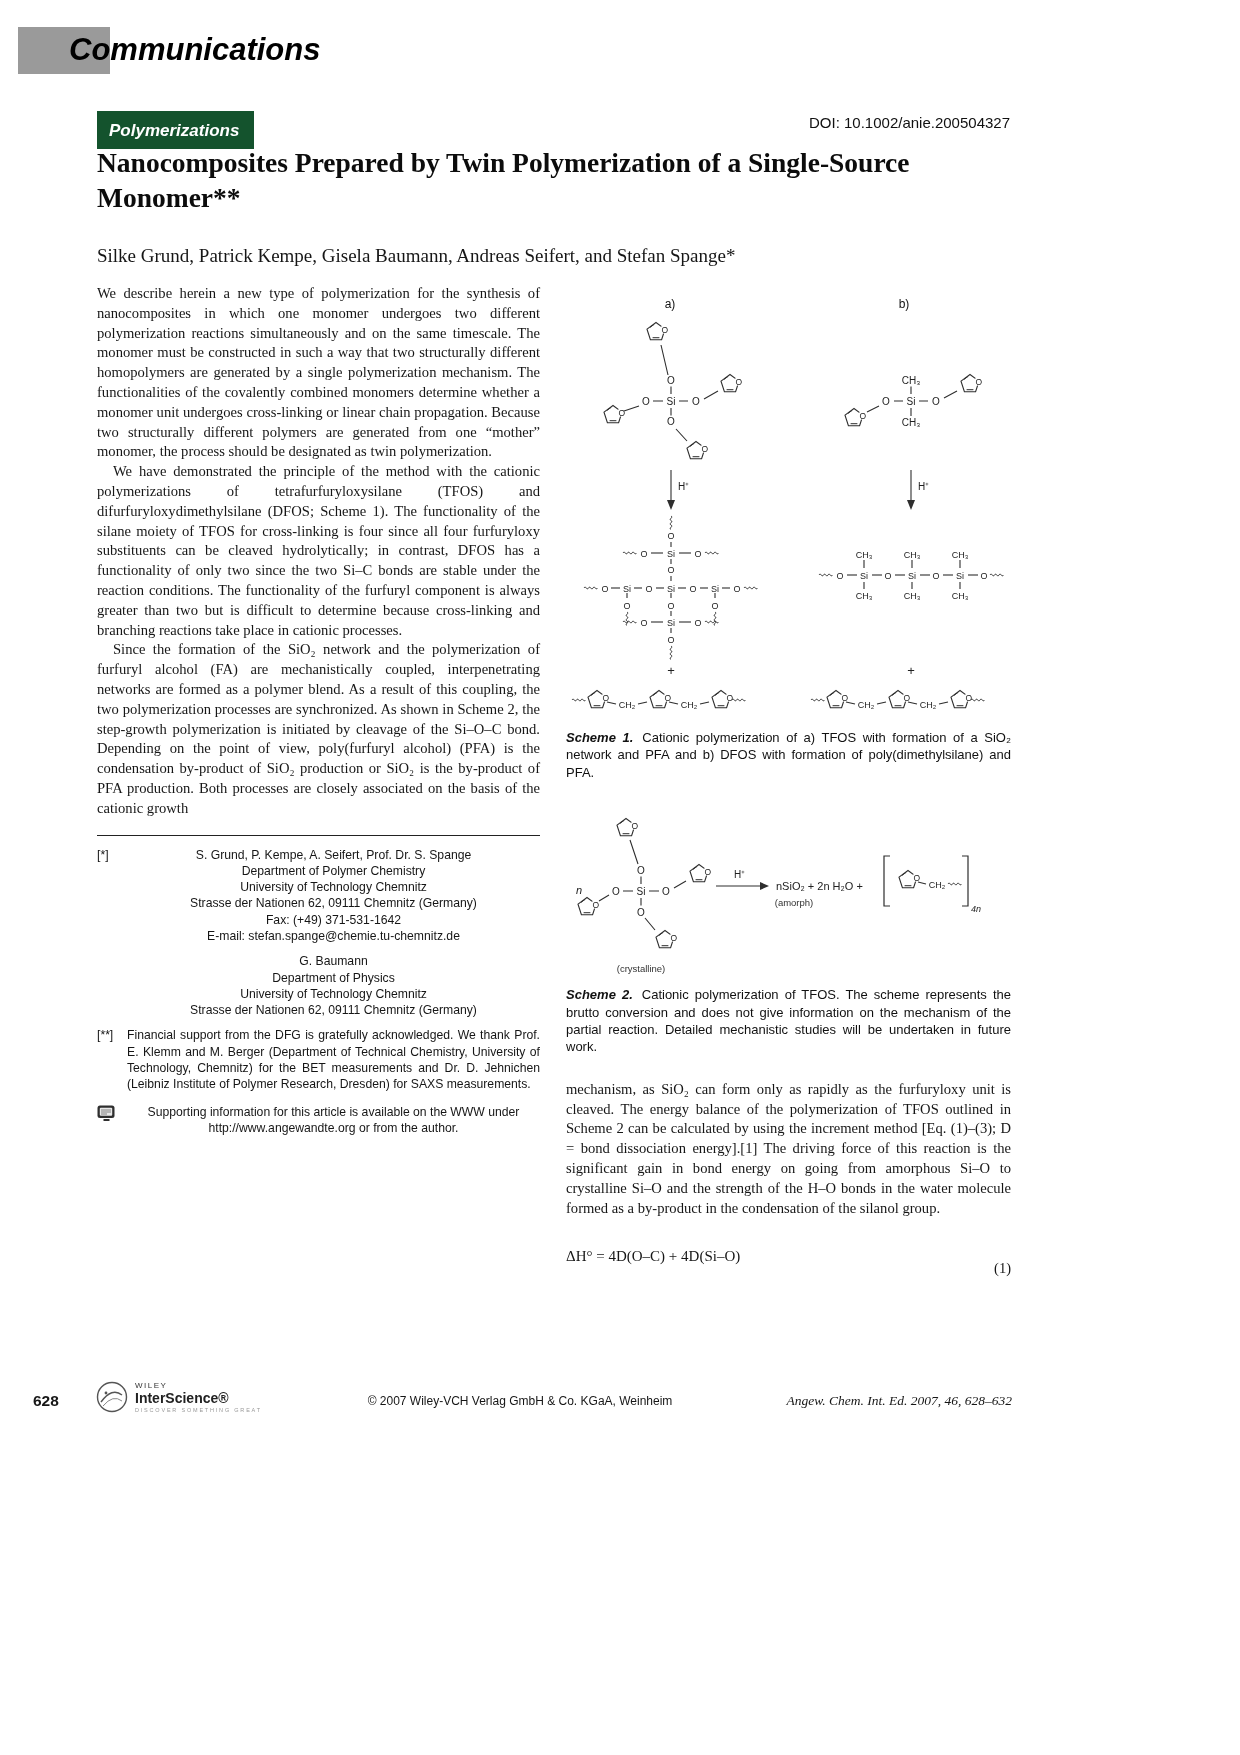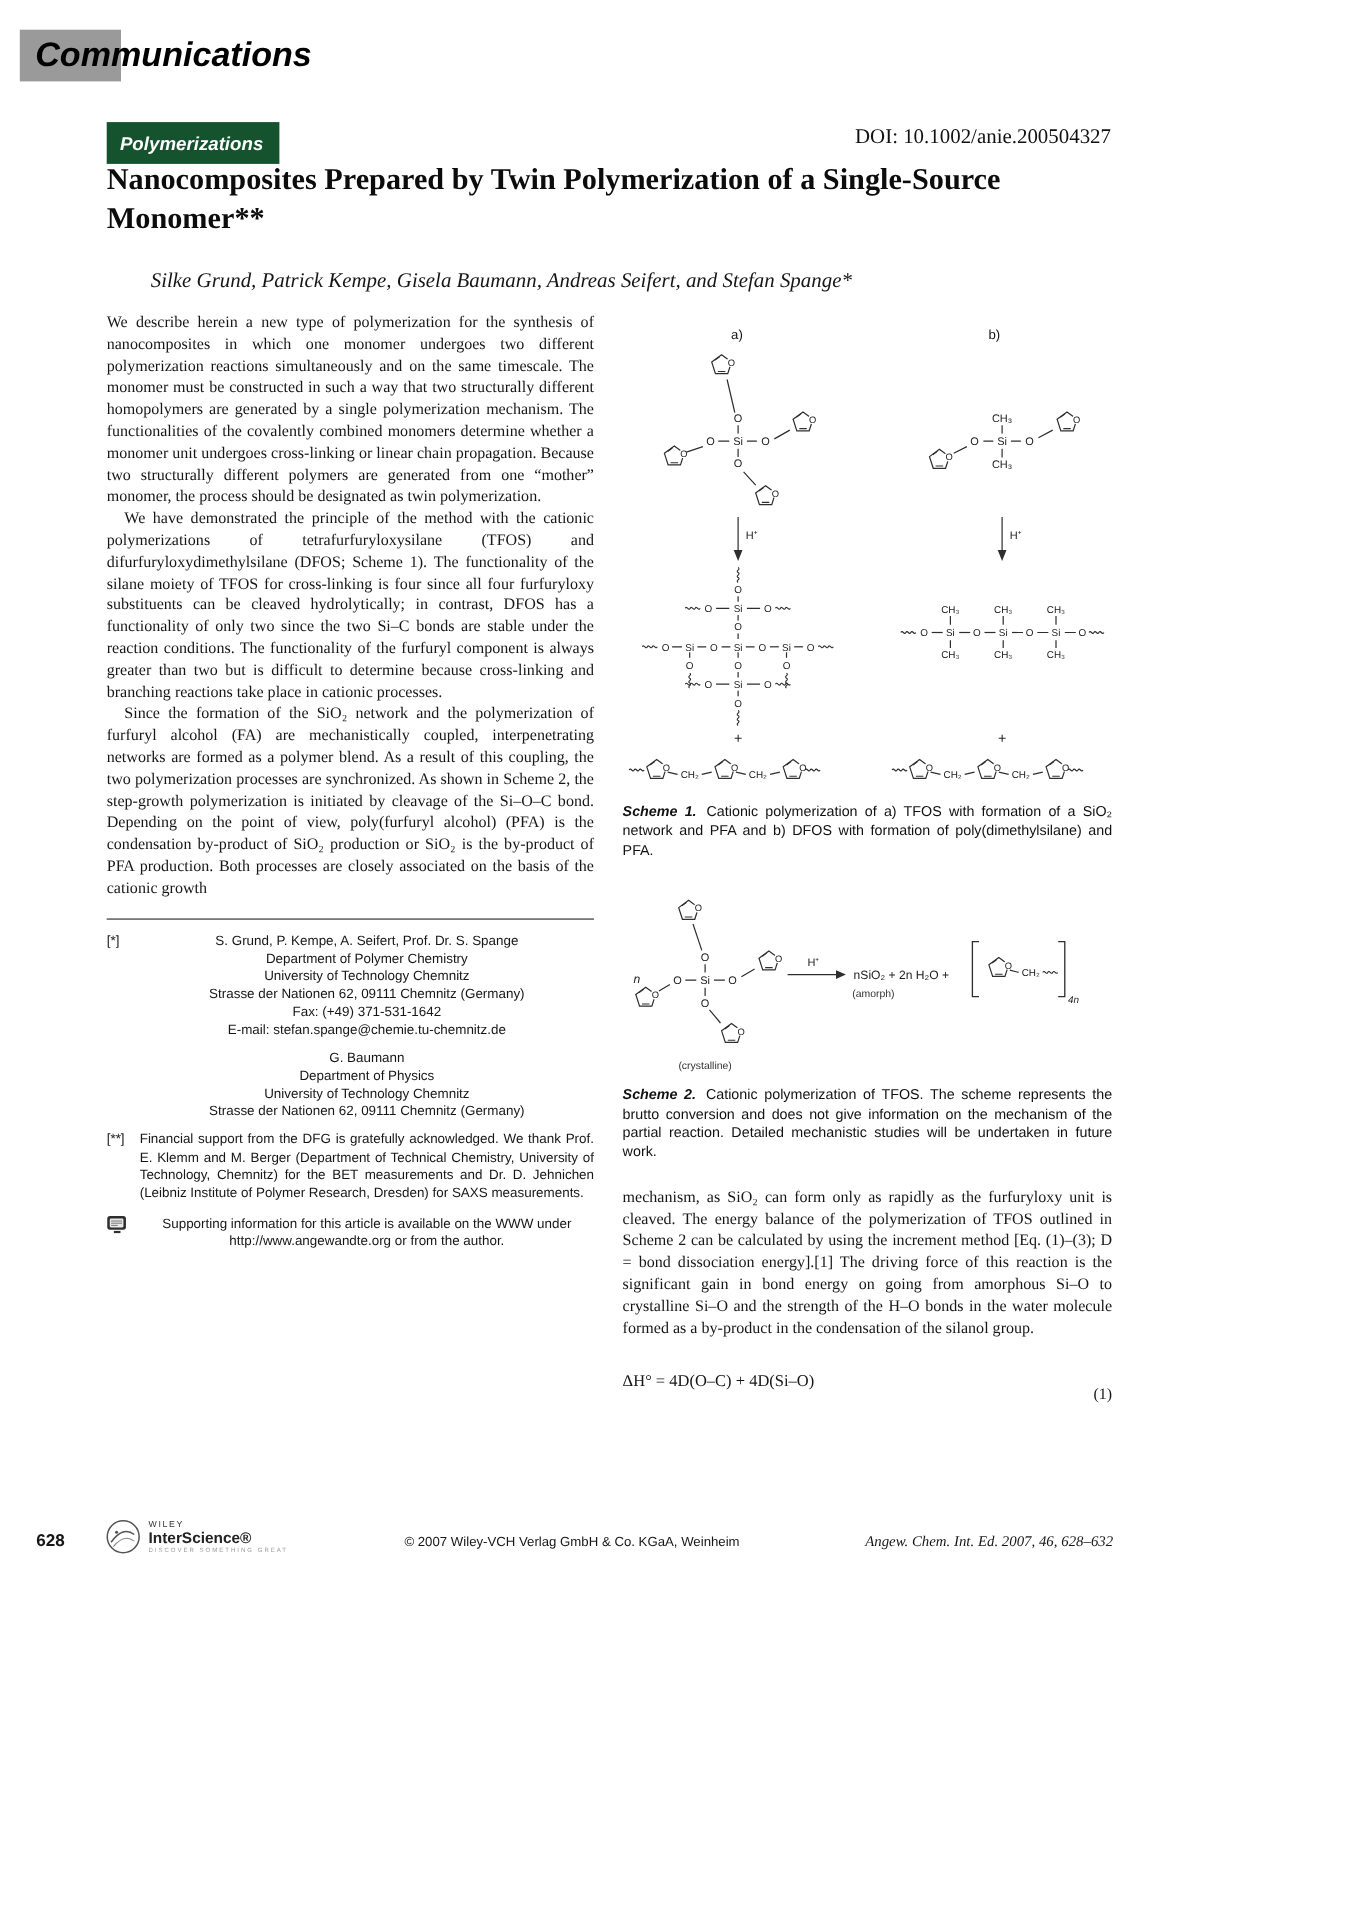--- a/index.html
+++ b/index.html
@@ -2,33 +2,33 @@
 <html><head>
 <meta charset="utf-8">
 <title>Angew. Chem. Int. Ed. — Communications p. 628</title>
 <style>
   * { margin:0; padding:0; box-sizing:border-box; }
   html,body { background:#ffffff; }
   .page { position:relative; width:1240px; height:1755px; background:#ffffff;
           font-family:"Liberation Serif", serif; color:#161616; overflow:hidden; }
 
   
-  .comm-wrap { position:absolute; left:18px; top:24px; height:52px; }
+  .comm-wrap { position:absolute; left:18px; top:24px; height:52px;padding-left:37px; }
   .comm-box  { position:absolute; left:0; top:3px; width:92px; height:47px; background:#9a9a9a; }
   .comm-text { position:relative; padding-left:14px; font-family:"Liberation Sans", sans-serif;
                font-weight:bold; font-style:italic; font-size:31px; line-height:52px; color:#000; }
   .badge { position:absolute; left:97px; top:111px; background:#14532d; color:#fff;
            font-family:"Liberation Sans", sans-serif; font-style:italic; font-weight:bold;
            font-size:17px; padding:10px 15px 8px 12px; }
   .doi { position:absolute; top:114px; left:610px; width:400px; text-align:right;
-         font-family:Liberation Serif, serif; font-size:19px; color:#111; }
+         font-family:Liberation Sans, sans-serif; font-size:15px; color:#111; }
 
   .title { position:absolute; left:97px; top:146px; width:920px; font-size:27.5px;
            font-weight:bold; line-height:1.27; color:#0c0c0c; }
-  .authors { position:absolute; left:97px; top:245px; width:920px; font-style:italic; font-size:19px;margin-left:40px; }
+  .authors { position:absolute; left:97px; top:245px; width:920px; font-size:19px; }
 
   
   .col-left  { position:absolute; left:97px;  top:284px; width:443px; }
   .col-right { position:absolute; left:566px; top:294px; width:445px; }
 
   .body-text { font-size:14.6px; line-height:19.8px; text-align:justify; color:#161616; }
   .body-text.indent { text-indent:16px; }
 
   
   .fnrule { border-top:1.2px solid #222; margin-top:16px; margin-bottom:11px; width:443px; }

